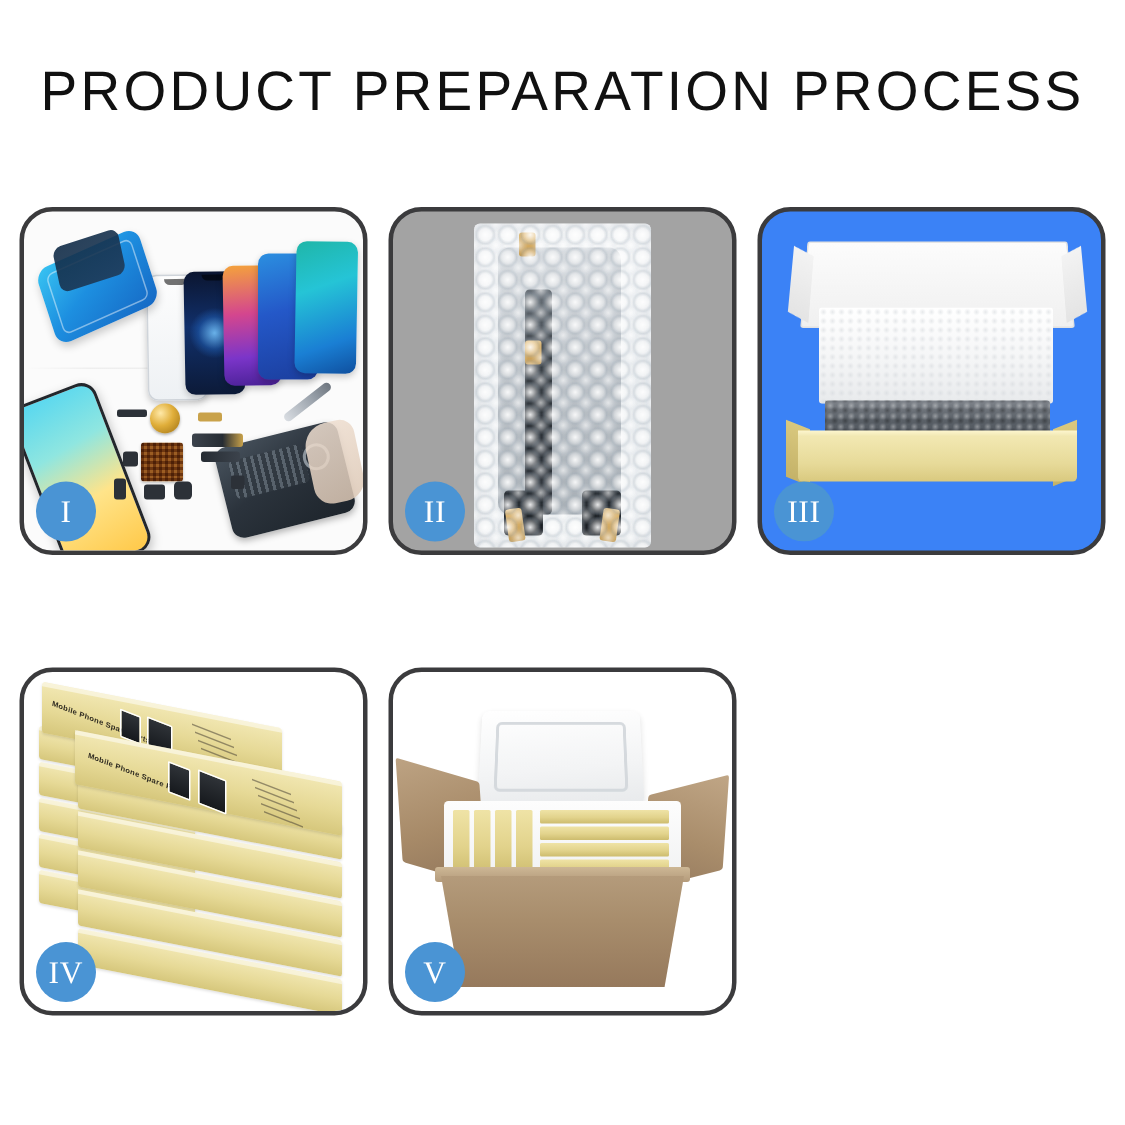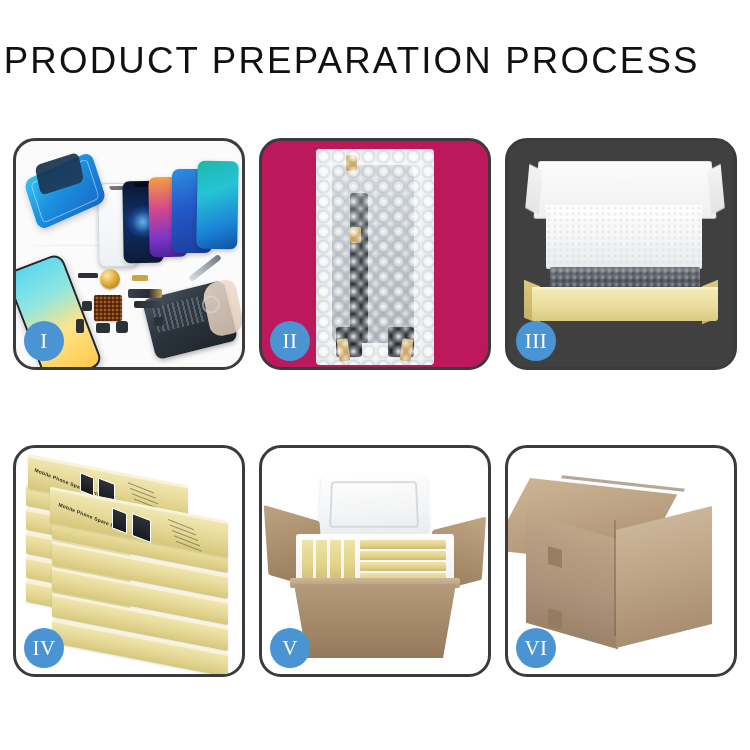--- a/index.html
+++ b/index.html
@@ -20,20 +20,21 @@
     width: 750px;
     height: 750px;
     background: #ffffff;
   }
 
   
   .header {
     position: absolute;
     top: 0; left: 0;
     width: 750px;
+    text-align: center;
   }
   .title {
     margin: 0;
     padding-top: 41px;
     font-family: "Liberation Sans", sans-serif;
     font-size: 37px;
     font-weight: 400;
     letter-spacing: 2.2px;
     color: #111111;
     line-height: 1.08;
@@ -201,21 +202,21 @@
     background: linear-gradient(90deg,#d9dde2 0%,#9aa2ab 60%,#6d757e 100%);
     transform: rotate(-38deg);
   }
   .p1 .hand {
     position:absolute; right:2px; top:140px; width:34px; height:54px; border-radius:16px 10px 14px 12px;
     background: linear-gradient(160deg,#f0e0d2 0%,#dcc7b4 100%); opacity:.85;
     transform: rotate(-12deg);
   }
 
   
-  .p2 { background: #be185d; }
+  .p2 { background: #a3a3a3; }
   .p2 .bag {
     position:absolute; left:54px; top:8px; width:118px; height:216px;
     background: linear-gradient(180deg,#f7f8f9 0%,#eceff1 50%,#f2f4f5 100%);
     border-radius: 4px;
     box-shadow: inset 0 0 14px rgba(150,160,170,.25);
   }
   .p2 .part {
     position:absolute; left:16px; top:16px; width:82px; height:178px;
     background: linear-gradient(170deg,#d6dade 0%,#b9bfc5 40%,#9aa2a9 100%);
     border-radius: 8px;
@@ -252,21 +253,21 @@
   .p2 .bubbles2 {
     position:absolute; inset:0; border-radius:4px; pointer-events:none;
     background-image:
       radial-gradient(circle at 50% 50%, rgba(255,255,255,.7) 0%, rgba(215,222,229,.25) 40%, rgba(255,255,255,0) 62%);
     background-size: 15px 15px;
     background-position: 7px 7px;
     opacity:.9;
   }
 
   
-  .p3 { background: #404040; }
+  .p3 { background: #3b82f6; }
   .p3 .lidback {
     position:absolute; left:28px; top:18px; width:176px; height:58px;
     background: linear-gradient(180deg,#fcfcfc 0%,#f0f0f0 100%);
     border: 1px solid #e2e2e2;
     transform: perspective(300px) rotateX(16deg);
     border-radius: 2px;
   }
   .p3 .lidback::before {
     content:""; position:absolute; left:-10px; top:6px; width:14px; height:46px;
     background: linear-gradient(180deg,#f3f3f3,#e4e4e4); transform: skewY(28deg);
@@ -584,27 +585,15 @@
           <div class="ybox" style="left:64px; top:17px; width:86px; height:9px;"></div>
           <div class="ybox" style="left:64px; top:28px; width:86px; height:9px;"></div>
           <div class="ybox" style="left:64px; top:39px; width:86px; height:9px;"></div>
         </div>
         <div class="carton-rim"></div>
         <div class="carton"></div>
       </div>
       <div class="badge">V</div>
     </div>
 
-    <div class="panel p6">
-      <div class="stage">
-        <div class="top"></div>
-        <div class="topseam"></div>
-        <div class="front"></div>
-        <div class="side"></div>
-        <div class="edge"></div>
-        <div class="tape-u"></div>
-        <div class="tape-d"></div>
-      </div>
-      <div class="badge">VI</div>
-    </div>
 
   </div>
 </div>
 
 </body></html>

